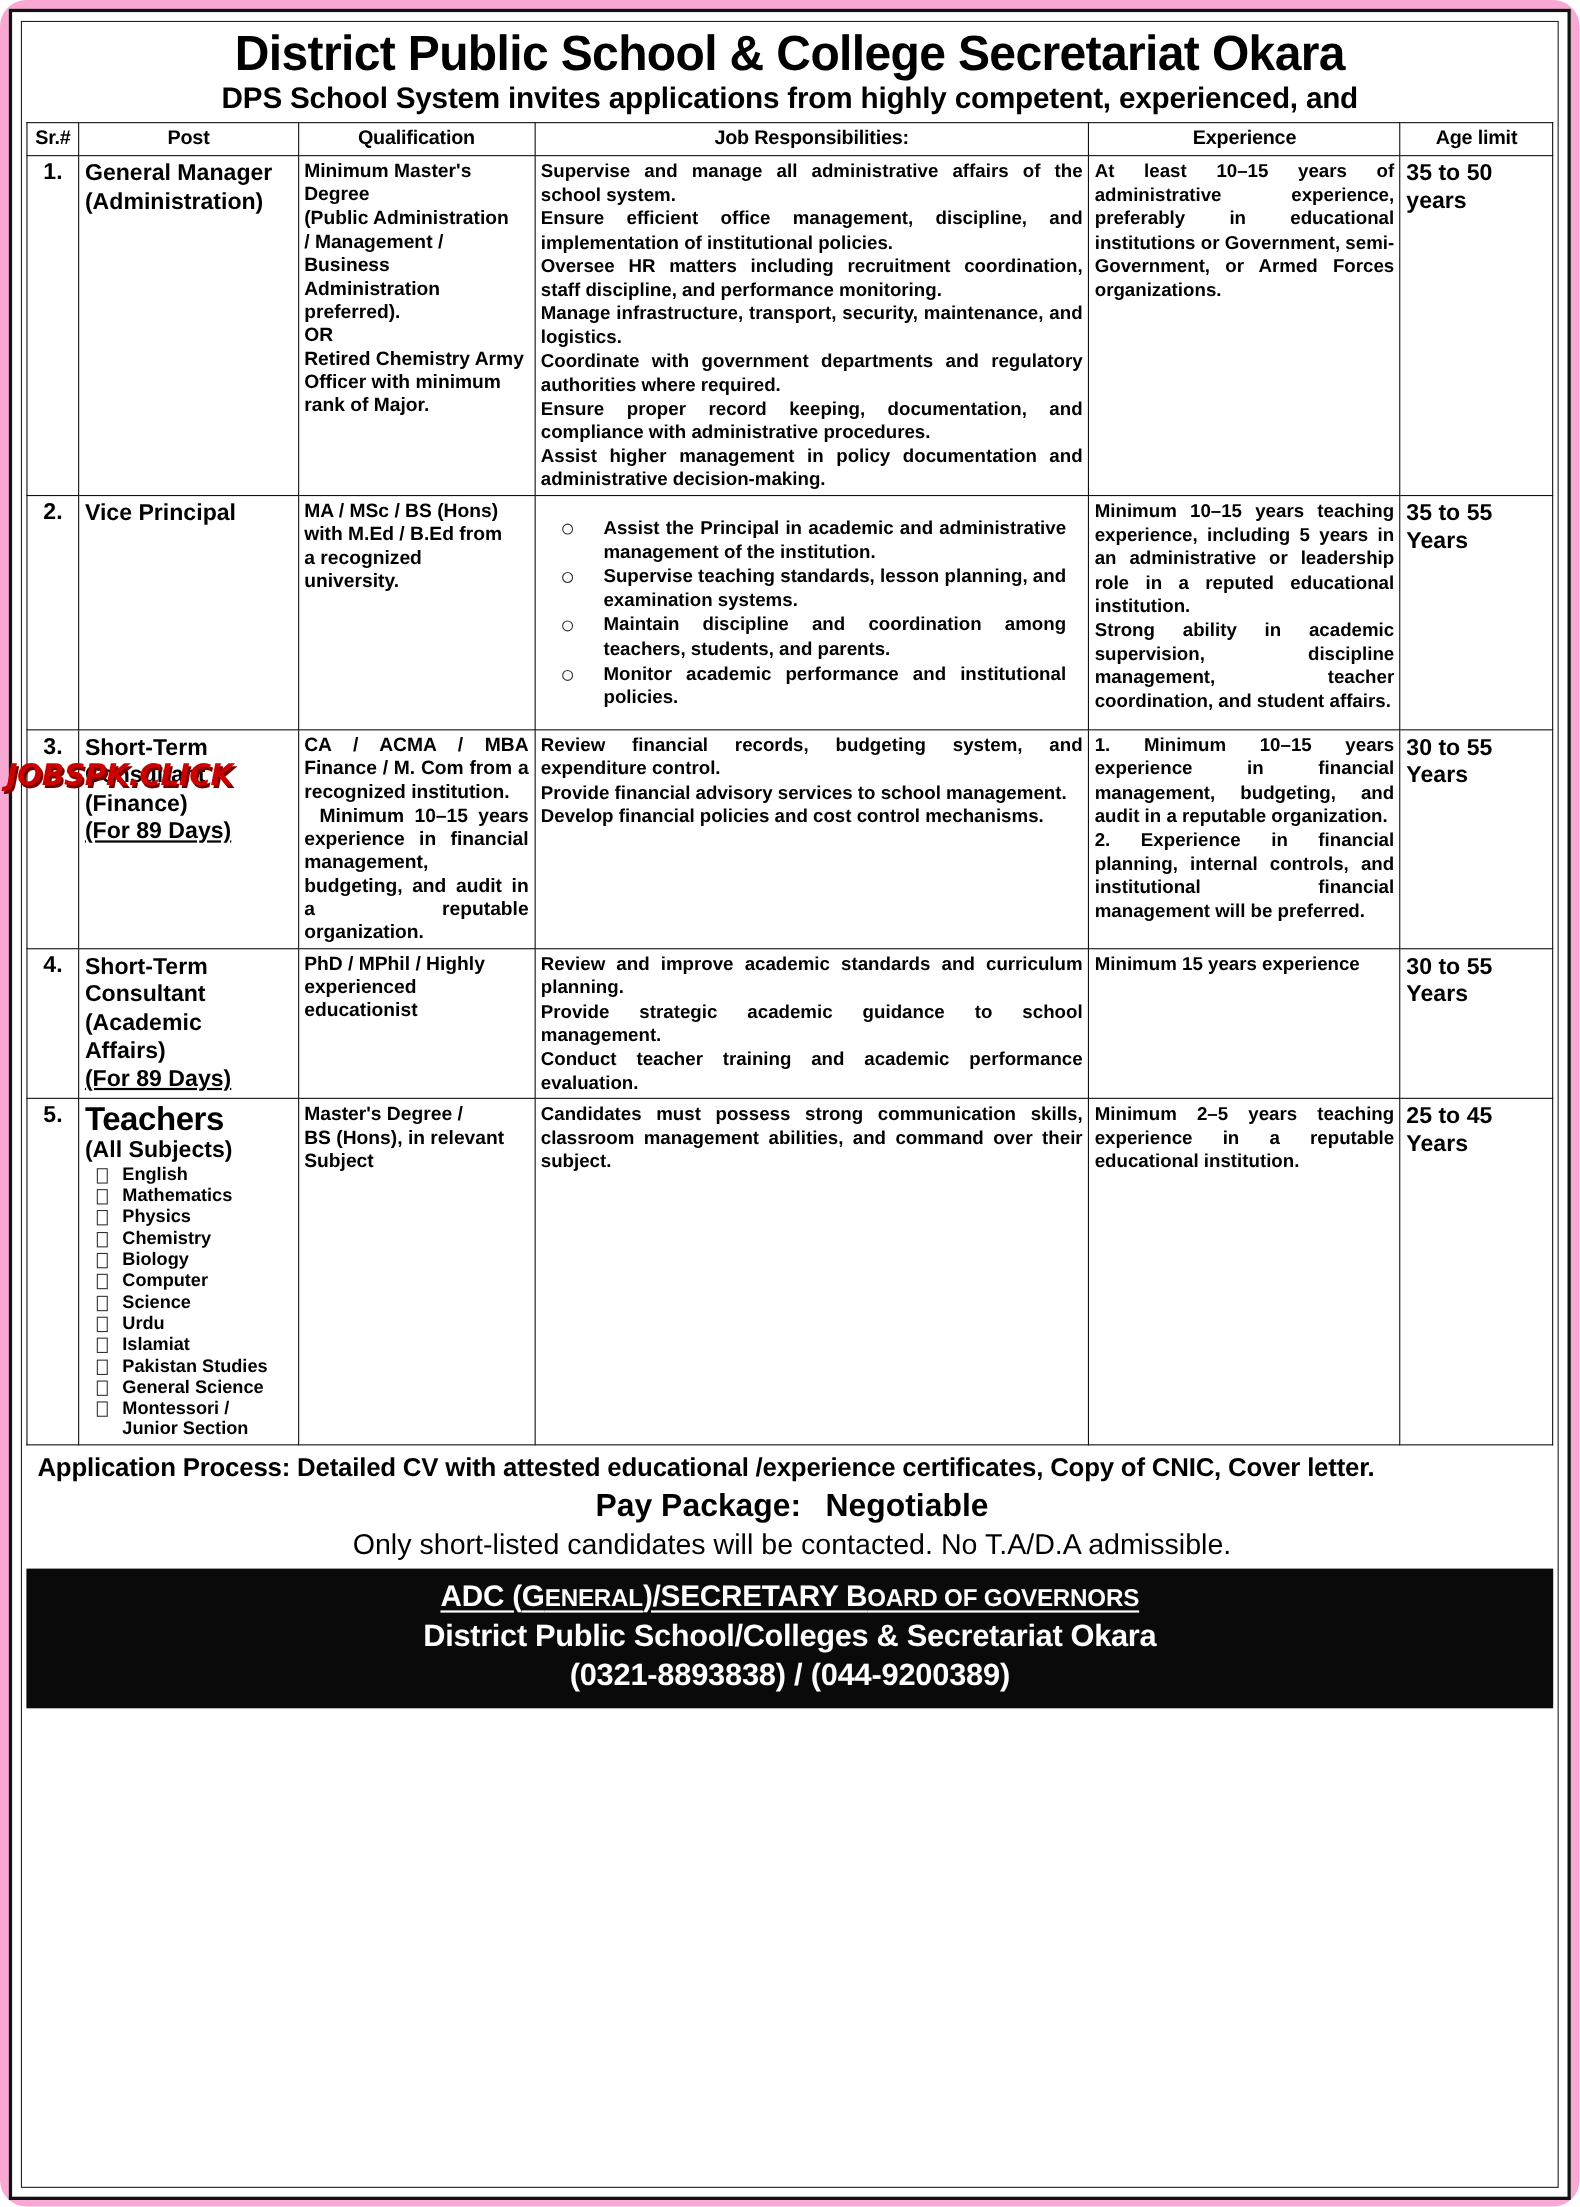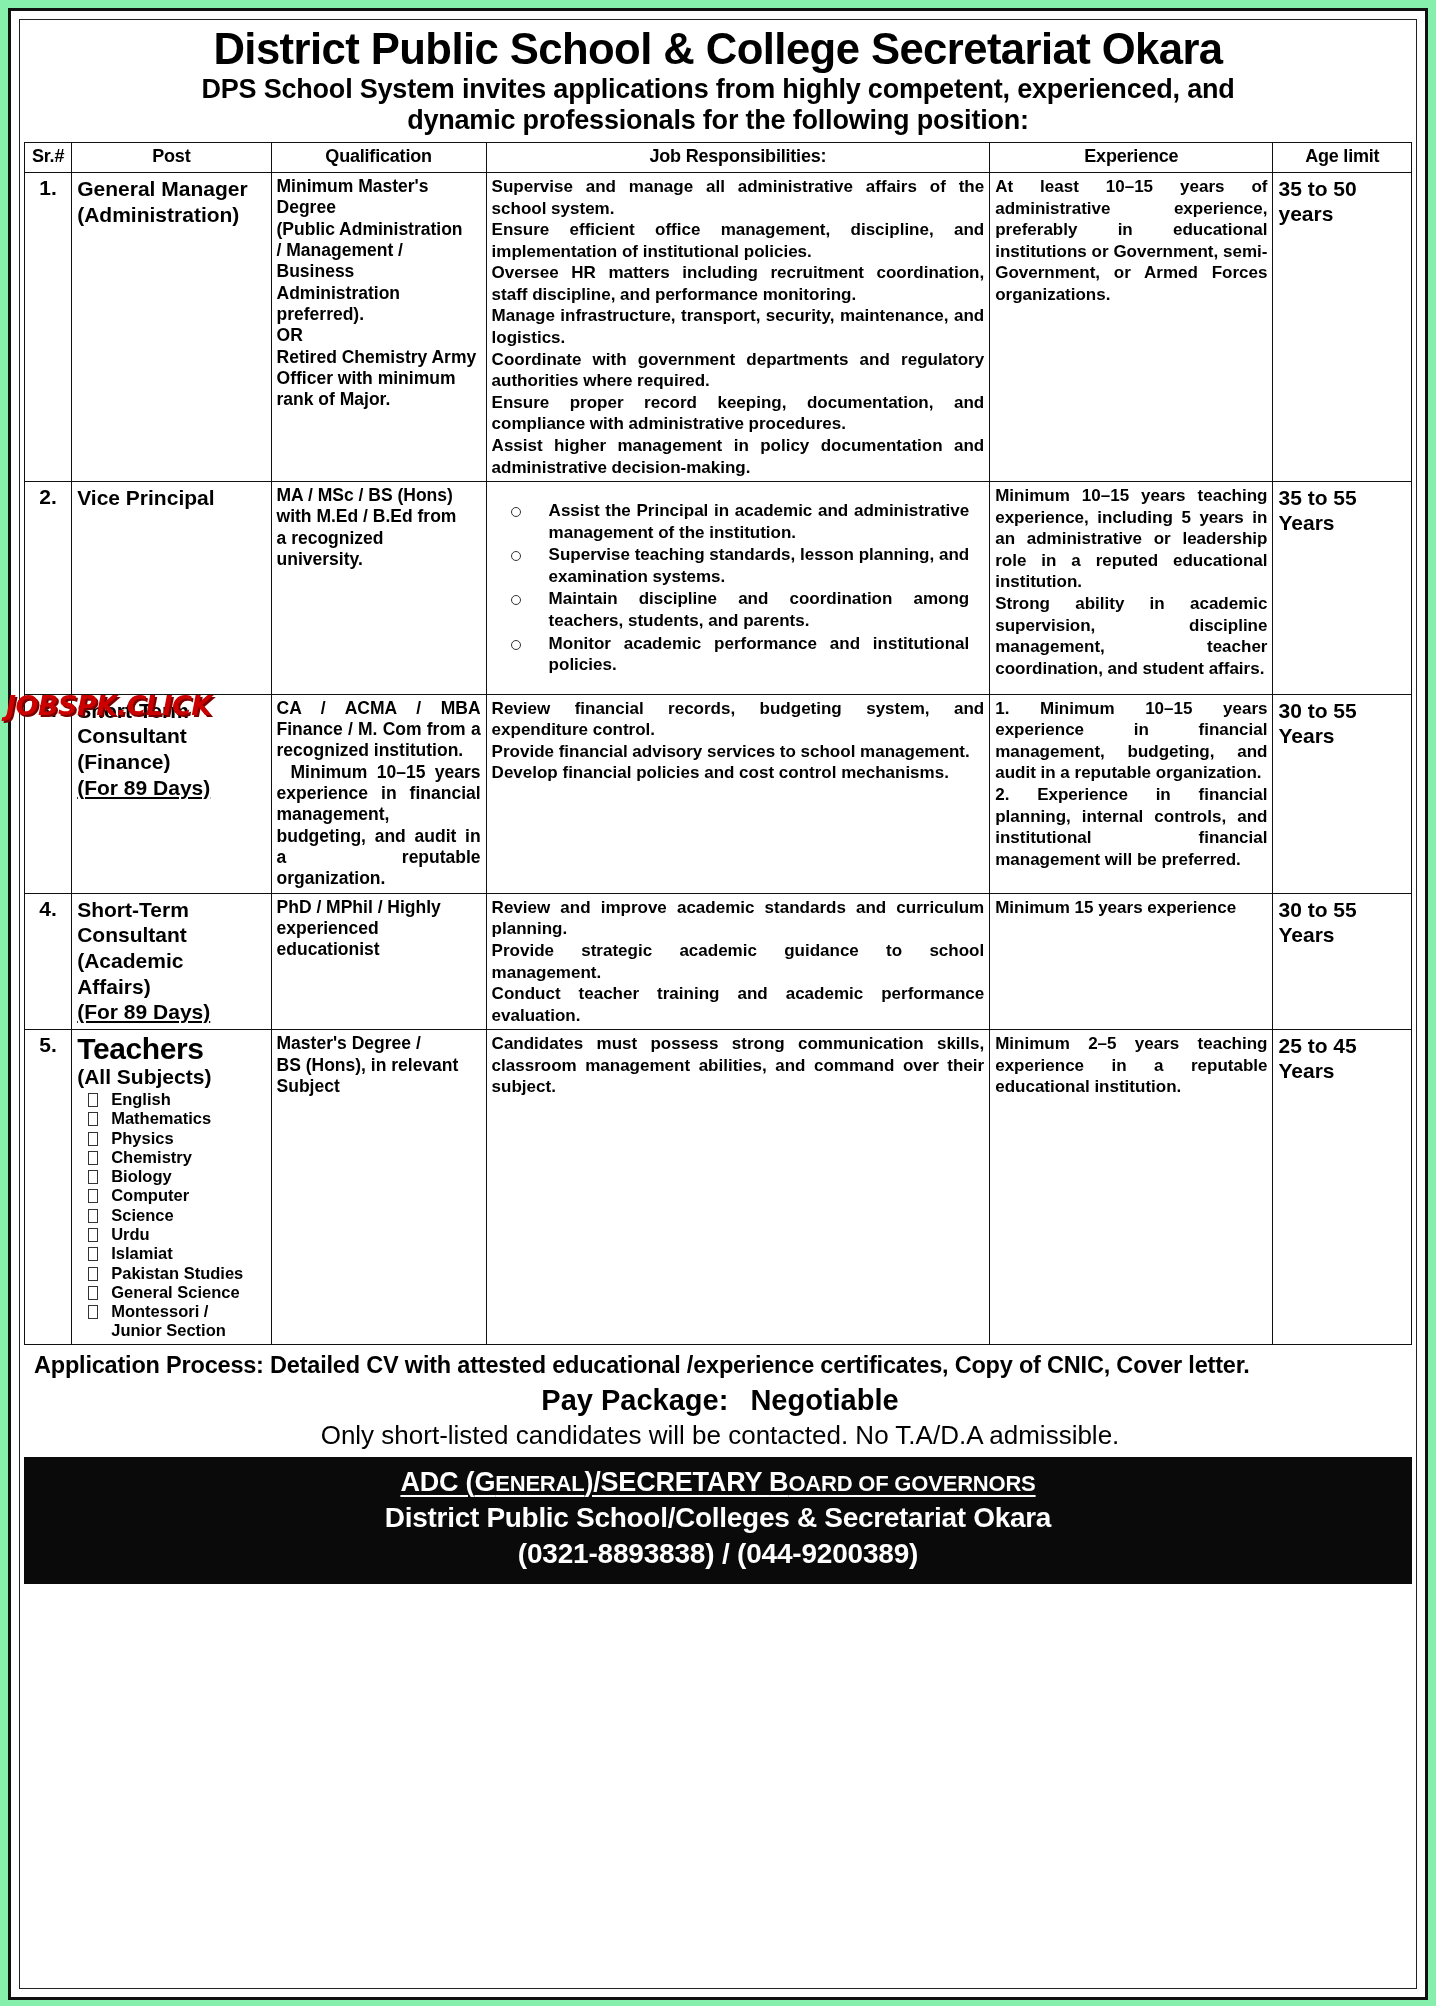--- a/index.html
+++ b/index.html
@@ -9,22 +9,23 @@
     height: 2006px;
     background: #ffffff;
     font-family: "Liberation Sans", sans-serif;
     color: #000000;
     overflow: hidden;
   }
   .page {
     position: relative;
     width: 1436px;
     height: 2006px;
-    background: #86efac;
+    background: #f9a8d4;
     padding: 0;
+    border-radius: 24px;
   }
   .outer-frame {
     position: absolute;
     left: 8px;
     top: 8px;
     width: 1420px;
     height: 1992px;
     border: 3px solid #111;
     background: #fff;
   }
@@ -260,21 +261,20 @@
 <body>
 
 <div class="page">
   <div class="outer-frame">
     <div class="inner">
 
       <div class="header">
         <div class="main-title">District Public School &amp; College Secretariat Okara</div>
         <div class="subtitle">
           <span>DPS School System invites applications from highly competent, experienced, and</span><br>
-          <span>dynamic professionals for the following position:</span>
         </div>
       </div>
 
       <table class="jobs">
         <colgroup>
           <col class="col-sr">
             <col class="col-post">
             <col class="col-qual">
           <col class="col-resp">
             <col class="col-exp">

